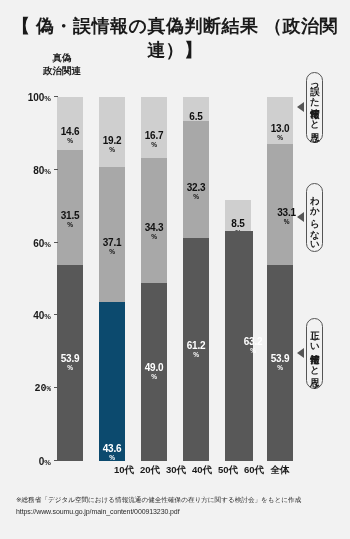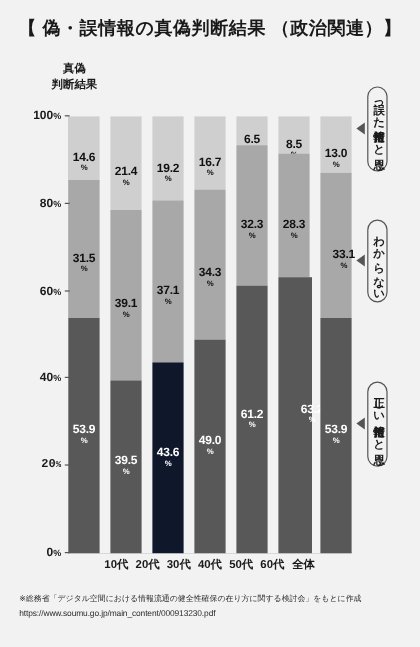--- a/index.html
+++ b/index.html
@@ -16,21 +16,21 @@
     position: relative;
   }
 
   
   .chart-title {
     position: absolute;
     top: 14px;
     left: 0;
     width: 350px;
     text-align: center;
-    font-size: 15px;
+    font-size: 18px;
     font-weight: bold;
     letter-spacing: 0.5px;
     color: #1a1a1a;
   }
 
   
   .axis-caption {
     position: absolute;
     top: 52px;
     left: 26px;
@@ -134,21 +134,21 @@
   .seg-top .seg-label, .seg-mid .seg-label { color: #111; margin-top: 24px; }
   .seg-bottom .seg-label { color: #fff; }
 
   
   .xlabels {
     position: absolute;
     left: 57px;
     top: 464px;
     width: 236px;
     display: flex;
-    justify-content: center;
+    justify-content: flex-end;
   }
   .xlabel {
     width: 26px;
     text-align: center;
     font-size: 9.5px;
     font-weight: bold;
     color: #1a1a1a;
   }
 
   
@@ -198,56 +198,45 @@
     font-size: 7px;
     letter-spacing: -0.1px;
   }
 </style>
 </head>
 <body>
 
 <div class="chart-title">【 偽・誤情報の真偽判断結果 （政治関連）】</div>
 
 <div class="axis-caption">真偽
-判断結果</div>
+政治関連</div>
 
 <div class="plot-wrap">
   <div class="axis-line-y"></div>
   <div class="axis-line-x"></div>
   <div class="plot-area" id="bars-container">
       <div class="bar">
         <div class="seg seg-top" style="height: 14.6%; background: rgb(207, 207, 207);">
           <div class="seg-label">14.6<span class="pct">%</span></div>
         </div>
         <div class="seg seg-mid" style="height: 31.5%; background: rgb(168, 168, 168);">
           <div class="seg-label">31.5<span class="pct">%</span></div>
         </div>
         <div class="seg seg-bottom" style="height: 53.9%; background: rgb(88, 88, 88);">
           <div class="seg-label">53.9<span class="pct">%</span></div>
         </div>
       </div>
       <div class="bar">
-        <div class="seg seg-top" style="height: 21.4%; background: rgb(207, 207, 207);">
-          <div class="seg-label">21.4<span class="pct">%</span></div>
-        </div>
-        <div class="seg seg-mid" style="height: 39.1%; background: rgb(168, 168, 168);">
-          <div class="seg-label">39.1<span class="pct">%</span></div>
-        </div>
-        <div class="seg seg-bottom" style="height: 39.5%; background: rgb(88, 88, 88);">
-          <div class="seg-label">39.5<span class="pct">%</span></div>
-        </div>
-      </div>
-      <div class="bar">
         <div class="seg seg-top" style="height: 19.2%; background: rgb(207, 207, 207);">
           <div class="seg-label">19.2<span class="pct">%</span></div>
         </div>
         <div class="seg seg-mid" style="height: 37.1%; background: rgb(168, 168, 168);">
           <div class="seg-label">37.1<span class="pct">%</span></div>
         </div>
-        <div class="seg seg-bottom" style="height: 43.6%; background: #0f172a;">
+        <div class="seg seg-bottom" style="height: 43.6%; background: #0c4a6e; justify-content: flex-end;">
           <div class="seg-label">43.6<span class="pct">%</span></div>
         </div>
       </div>
       <div class="bar">
         <div class="seg seg-top" style="height: 16.7%; background: rgb(207, 207, 207);">
           <div class="seg-label">16.7<span class="pct">%</span></div>
         </div>
         <div class="seg seg-mid" style="height: 34.3%; background: rgb(168, 168, 168);">
           <div class="seg-label">34.3<span class="pct">%</span></div>
         </div>
@@ -262,23 +251,20 @@
         <div class="seg seg-mid" style="height: 32.3%; background: rgb(168, 168, 168);">
           <div class="seg-label">32.3<span class="pct">%</span></div>
         </div>
         <div class="seg seg-bottom" style="height: 61.2%; background: rgb(88, 88, 88);">
           <div class="seg-label">61.2<span class="pct">%</span></div>
         </div>
       </div>
       <div class="bar">
         <div class="seg seg-top" style="height: 8.5%; background: rgb(207, 207, 207);">
           <div class="seg-label">8.5<span class="pct">%</span></div>
-        </div>
-        <div class="seg seg-mid" style="height: 28.3%; background: rgb(168, 168, 168);">
-          <div class="seg-label">28.3<span class="pct">%</span></div>
         </div>
         <div class="seg seg-bottom" style="height: 63.2%; background: rgb(88, 88, 88); padding-left: 28px;">
           <div class="seg-label">63.2<span class="pct">%</span></div>
         </div>
       </div>
       <div class="bar">
         <div class="seg seg-top" style="height: 13%; background: rgb(207, 207, 207);">
           <div class="seg-label">13.0<span class="pct">%</span></div>
         </div>
         <div class="seg seg-mid" style="height: 33.1%; background: rgb(168, 168, 168); padding-left: 13px;">

